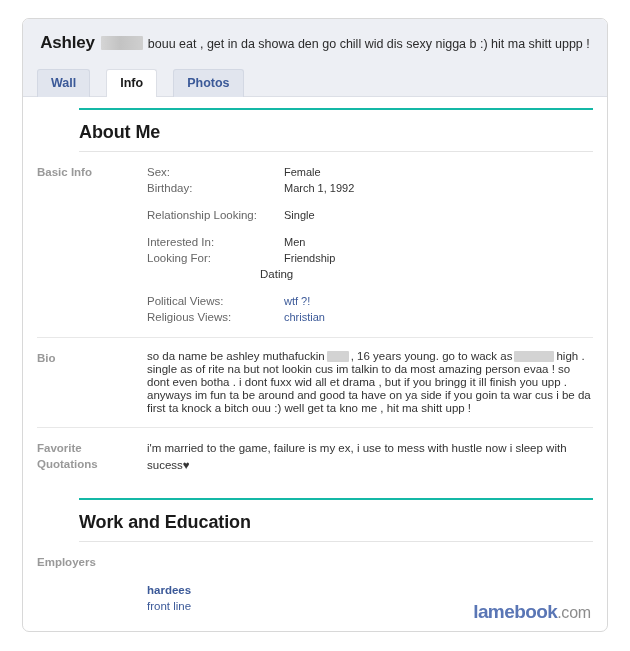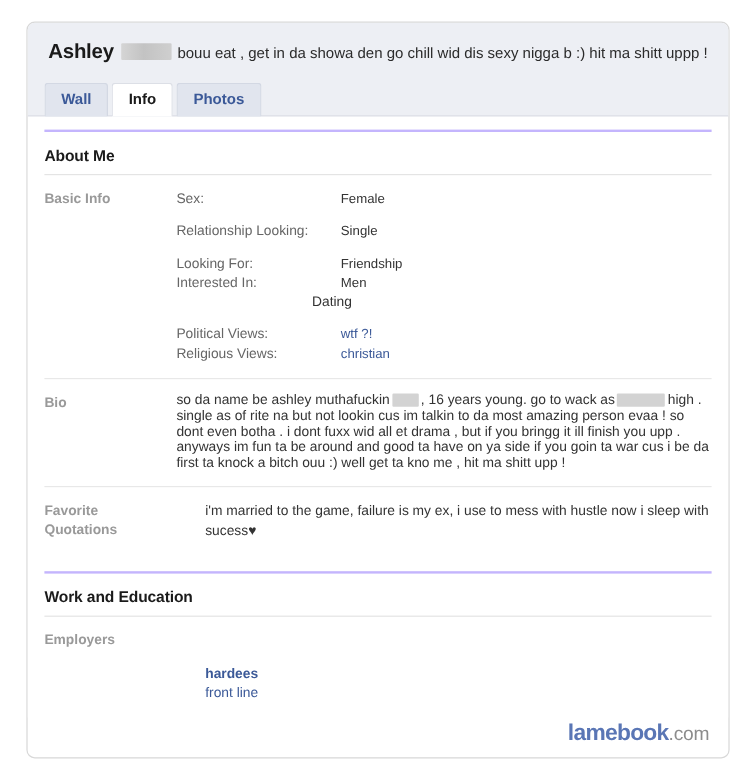--- a/index.html
+++ b/index.html
@@ -83,20 +83,21 @@
     color: #2b2b2b;
   }
 
   
   .tab-bar {
     position: absolute;
     left: 14px;
     bottom: -1px;
     display: flex;
     align-items: center;
+    gap: 13px;
   }
   .tab {
     font-size: 12.5px;
     font-weight: bold;
     padding: 6px 13px 6px 13px;
     color: #3b5998;
     background: #e1e5ee;
     border: 1px solid #d3d8e3;
     border-bottom: none;
     border-radius: 3px 3px 0 0;
@@ -113,37 +114,38 @@
     z-index: 2;
   }
 
   
   .profile-body {
     padding: 0 14px;
     background: #ffffff;
   }
 
   .section-title {
-    font-size: 13px;
+    font-size: 18px;
     font-weight: bold;
     color: #1a1a1a;
     padding: 12px 0 8px 0;
-    border-top: 2px solid #c4b5fd;
+    border-top: 2px solid #14b8a6;
     border-bottom: 1px solid #e4e4e4;
     margin-top: 12px;
     letter-spacing: -0.1px;
+    margin-left: 42px;
   }
   .section-title.first { margin-top: 11px; }
 
   .row {
     display: flex;
     padding: 12px 0 12px 0;
     border-bottom: 1px solid #e8e8e8;
   }
-  .row.last { border-bottom: none; gap: 24px; }
+  .row.last { border-bottom: none; }
 
   .row-label {
     width: 110px;
     flex: none;
     font-size: 11.5px;
     color: #999999;
     line-height: 16px;
     font-weight: bold;
   }
   .row-content {
@@ -238,37 +240,41 @@
 
     <div class="row">
       <div class="row-label">Basic Info</div>
       <div class="row-content">
 
         <div class="kv-group">
           <div class="kv">
             <span class="kv-key">Sex:</span>
             <span class="kv-val">Female</span>
           </div>
+          <div class="kv">
+            <span class="kv-key">Birthday:</span>
+            <span class="kv-val">March 1, 1992</span>
+          </div>
         </div>
 
         <div class="kv-group">
           <div class="kv">
             <span class="kv-key">Relationship Looking:</span>
             <span class="kv-val">Single</span>
           </div>
         </div>
 
         <div class="kv-group">
           <div class="kv">
+            <span class="kv-key">Interested In:</span>
+            <span class="kv-val">Men</span>
+          </div>
+          <div class="kv">
             <span class="kv-key">Looking For:</span>
             <span class="kv-val">Friendship</span>
-          </div>
-          <div class="kv">
-            <span class="kv-key">Interested In:</span>
-            <span class="kv-val">Men</span>
           </div>
           <div class="kv">
             <span class="kv-key"></span>
             <span class="kv-multi">Dating</span>
           </div>
         </div>
 
         <div class="kv-group last">
           <div class="kv">
             <span class="kv-key">Political Views:</span>

